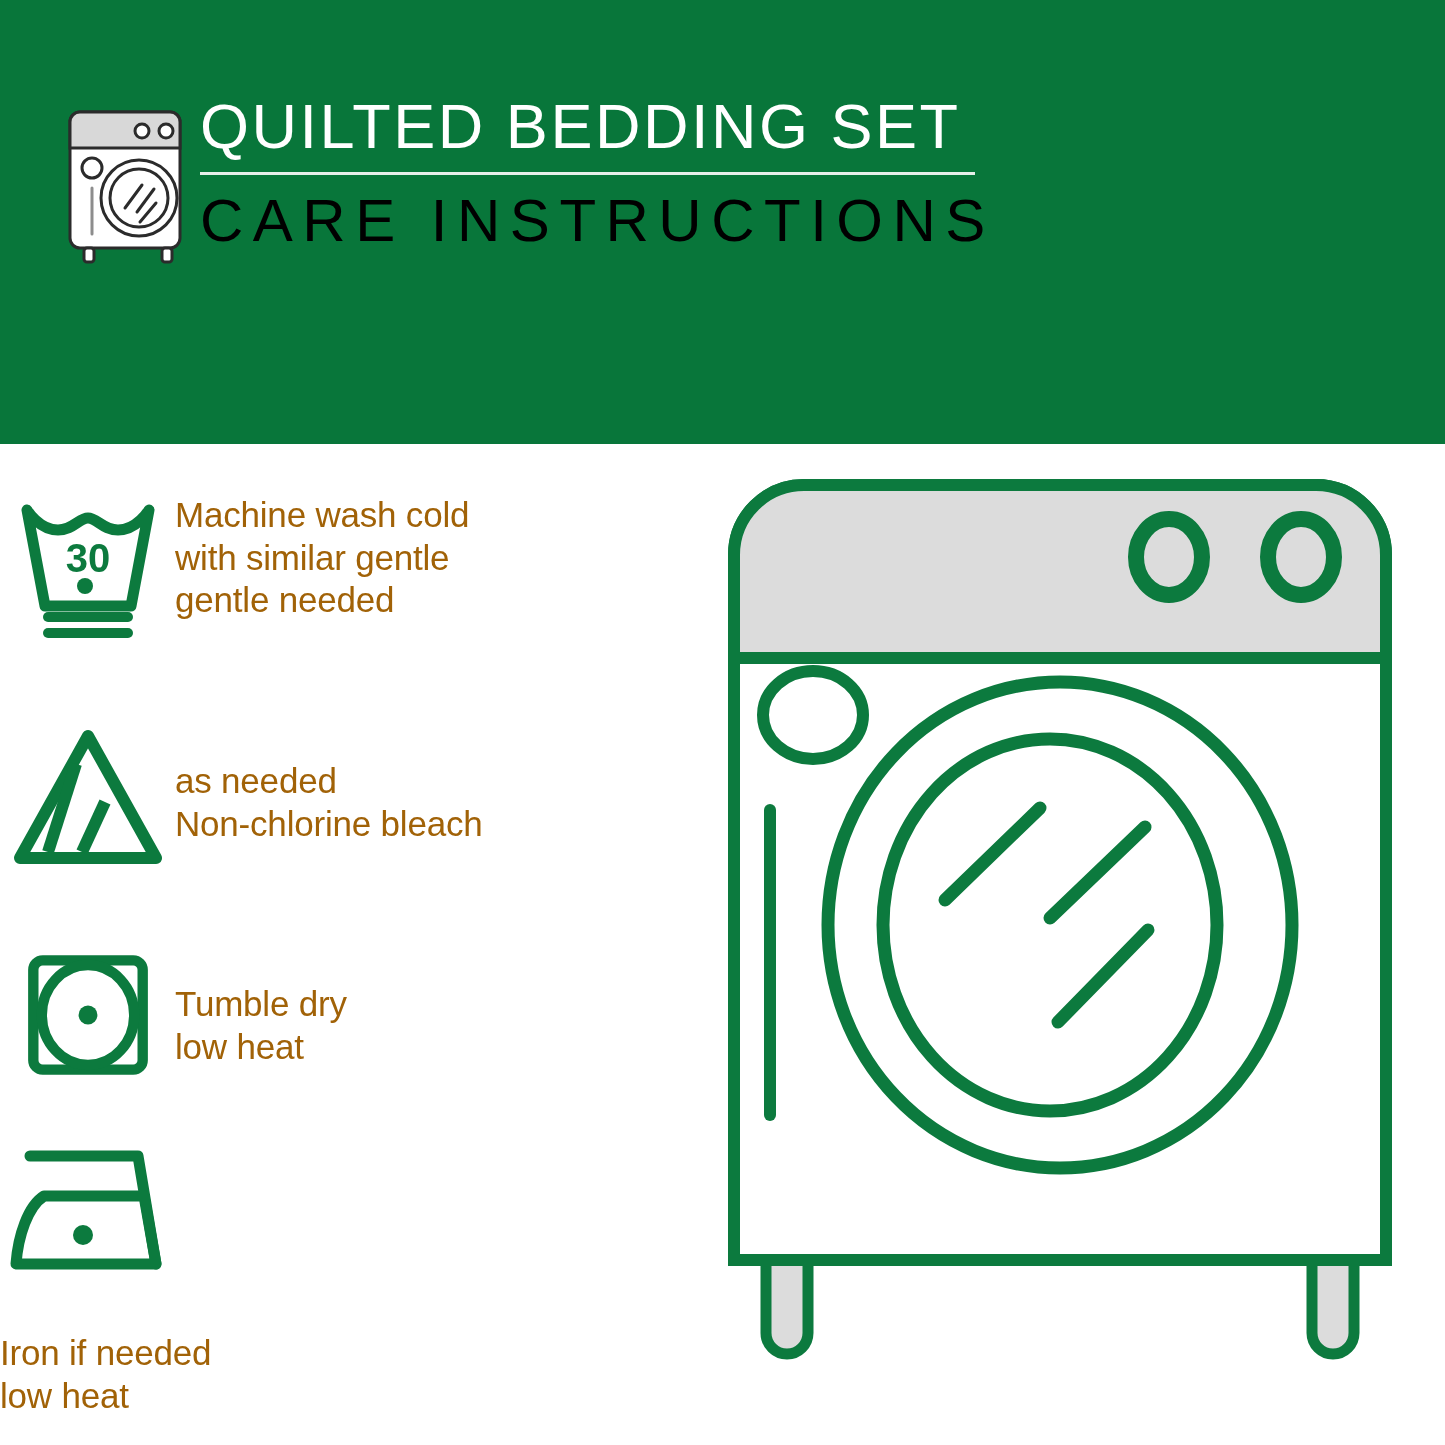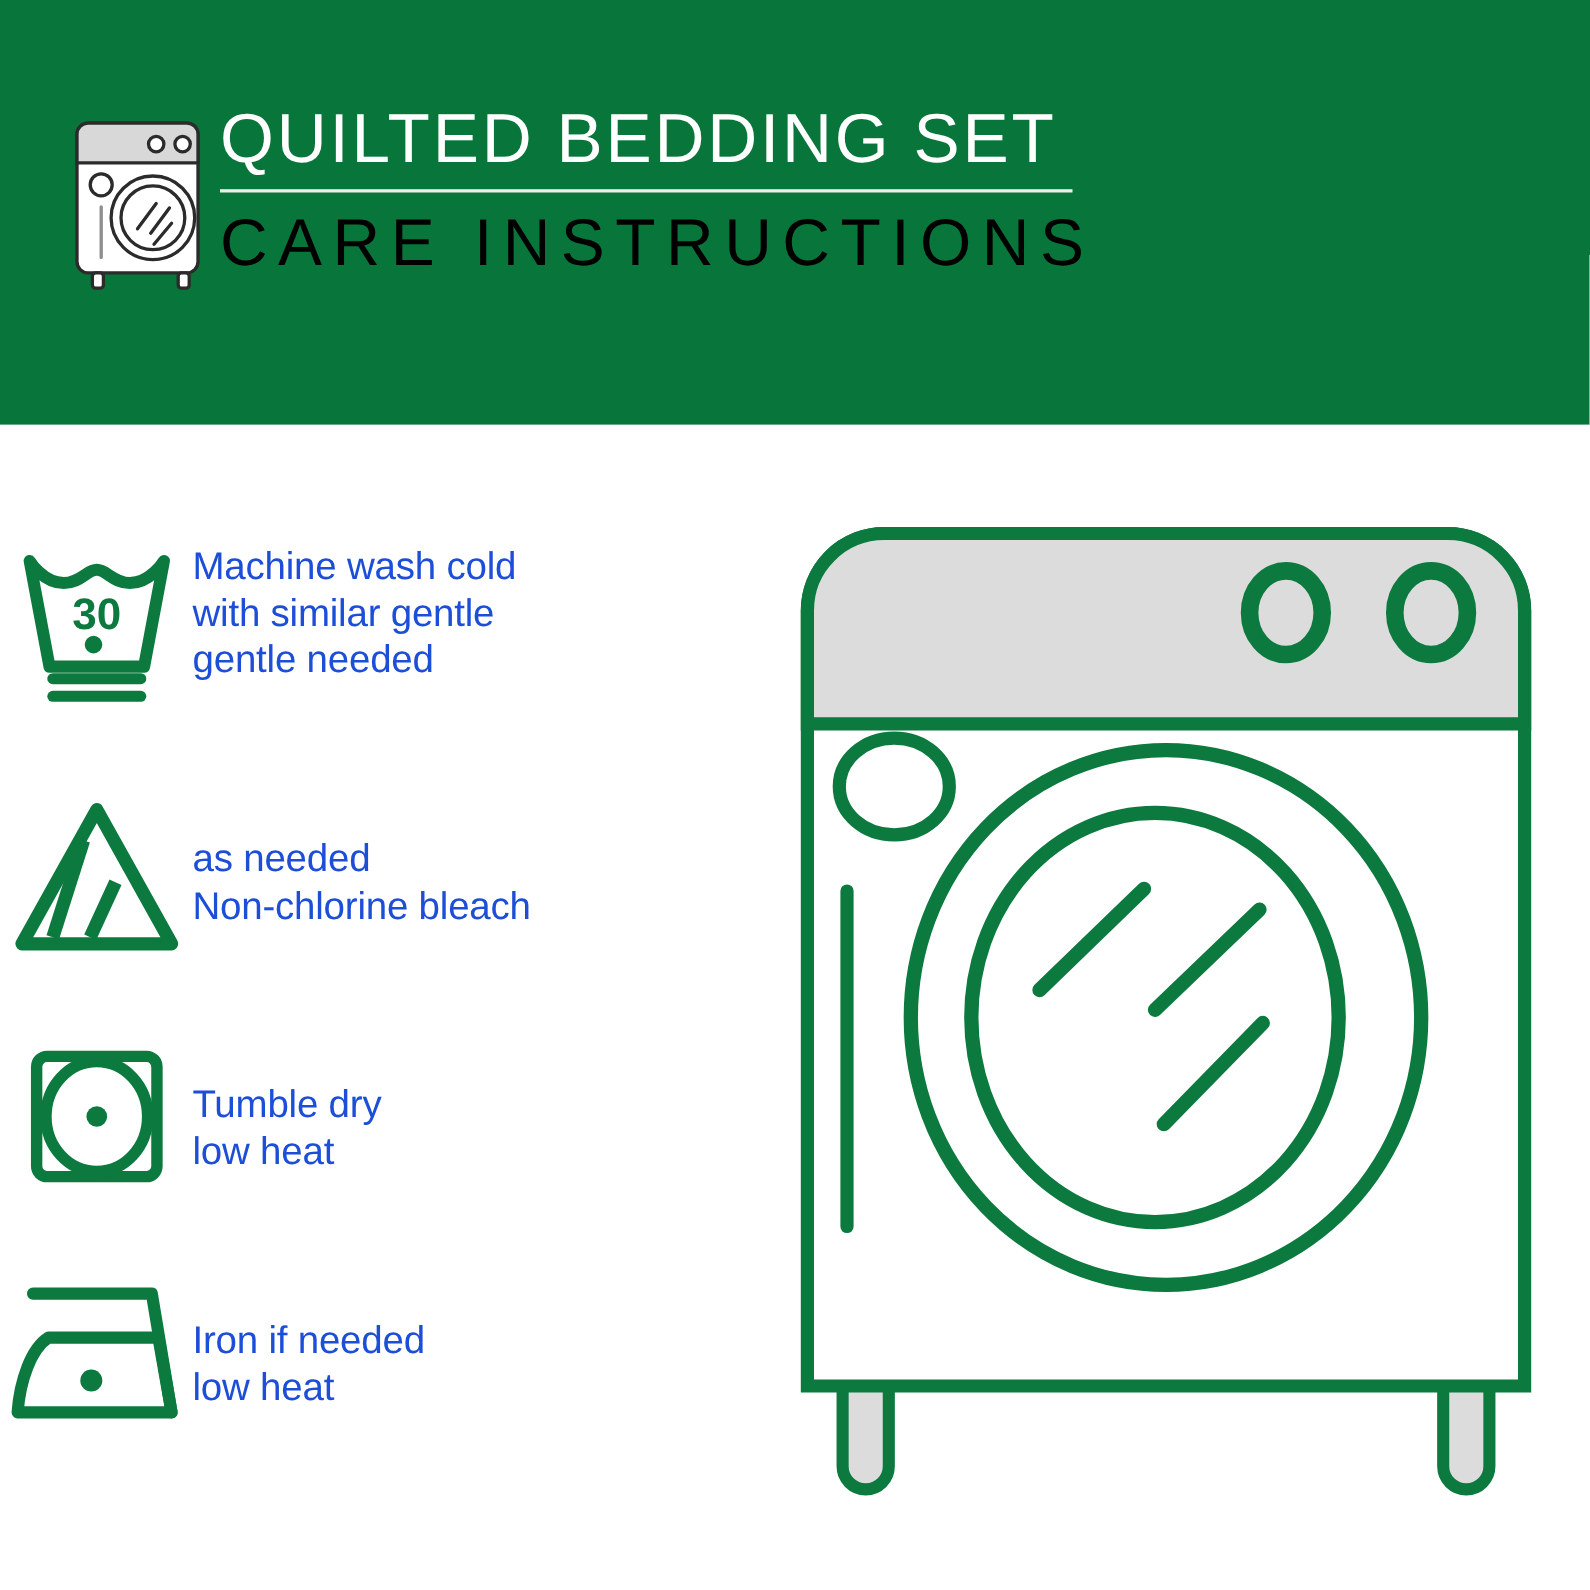--- a/index.html
+++ b/index.html
@@ -8,21 +8,21 @@
     background:#ffffff;
     font-family:"Liberation Sans", sans-serif;
     overflow:hidden;
     position:relative;
   }
 
   
   #header-banner{
     position:absolute;
     left:0; top:0;
-    width:1445px; height:386px;
+    width:1445px; height:444px;
     background:#08763a;
   }
   #header-logo-icon{
     position:absolute;
     left:62px; top:100px;
     width:136px; height:165px;
   }
   #header-text-block{
     position:absolute;
     left:200px; top:95px;
@@ -69,34 +69,34 @@
   }
   .care-symbol{
     width:175px;
     flex:0 0 175px;
     display:flex;
     justify-content:center;
     align-items:center;
     padding-top:4px;
   }
   .care-text{
-    color:#1d4ed8;
+    color:#a16207;
     font-size:35px;
     line-height:1.22;
     letter-spacing:-0.2px;
     font-weight:400;
     padding-top:4px;
     font-family:"Liberation Sans", sans-serif;
   }
   .care-text span{ display:block; }
 
   #care-row-0{ top:145px; }
   #care-row-1{ top:375px; }
   #care-row-2{ top:600px; }
-  #care-row-3{ top:815px; }
+  #care-row-3{ top:774px;flex-direction:column; }
 
   #care-row-1 .care-text{ padding-top:40px; }
   #care-row-2 .care-text{ padding-top:38px; }
   #care-row-3 .care-text{ padding-top:38px; }
 
   
   #washer-illustration{
     position:absolute;
     left:720px; top:470px;
     width:680px; height:900px;

